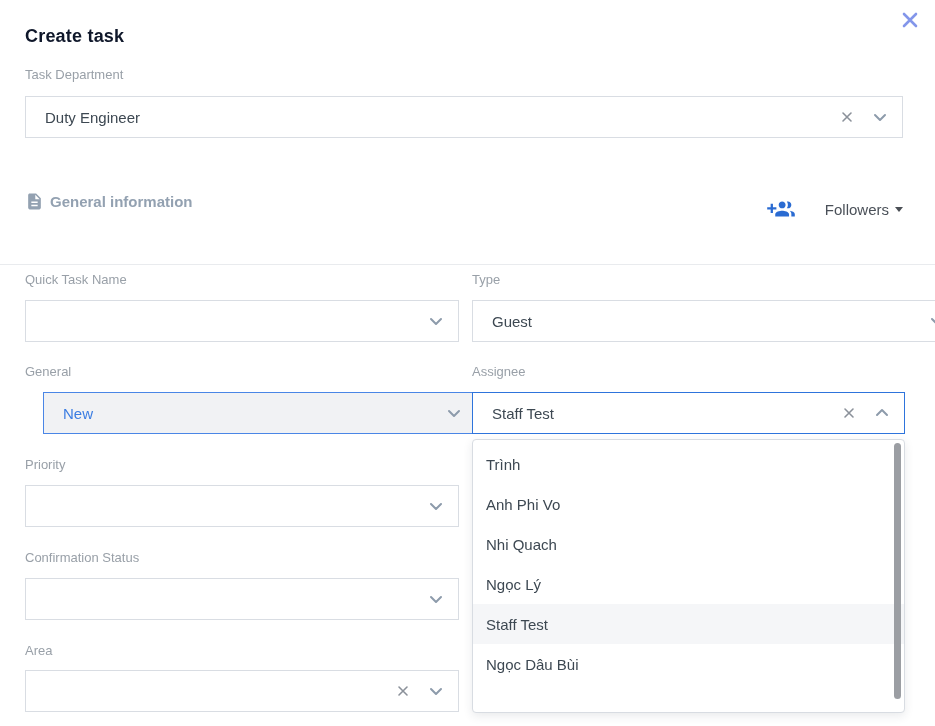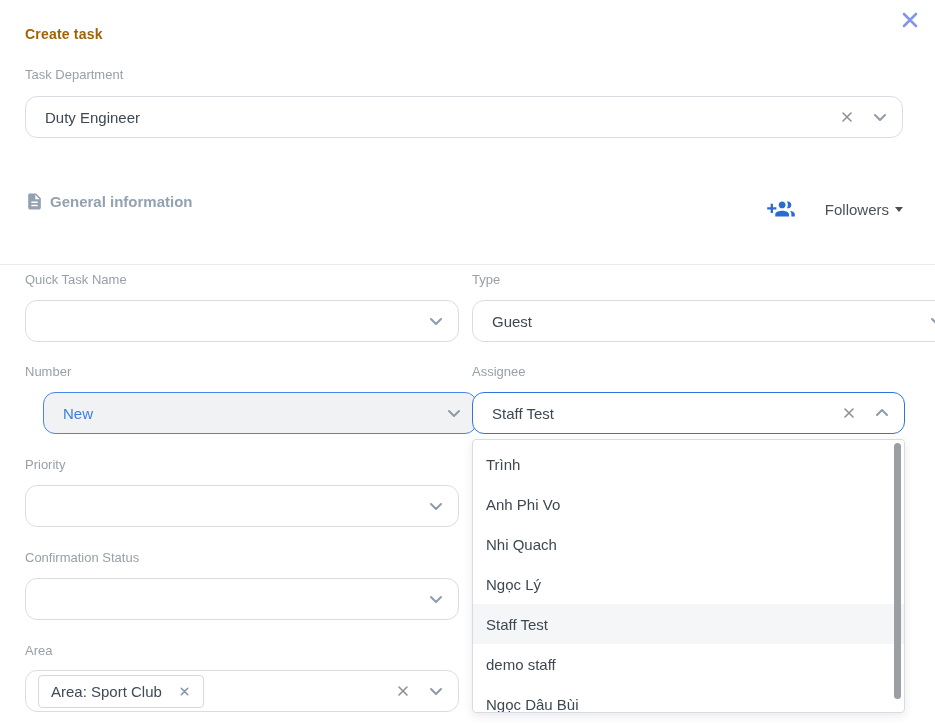--- a/index.html
+++ b/index.html
@@ -2,26 +2,26 @@
 <html><head>
 <meta charset="utf-8">
 <style>
   html,body{margin:0;padding:0;background:#fff;}
   .page{
     position:relative;width:935px;height:726px;background:#ffffff;
     font-family:"Liberation Sans", sans-serif;overflow:hidden;
   }
   .abs{position:absolute;}
   .modal-title{
-    left:25px;top:26px;font-size:14px;font-weight:bold;color:#a16207;letter-spacing:.2px;
+    left:25px;top:26px;font-size:18px;font-weight:bold;color:#0f172a;letter-spacing:.2px;
   }
   .close-btn{right:12px;top:7px;width:26px;height:26px;cursor:pointer;display:flex;align-items:center;justify-content:center;}
   .field-label{font-size:13px;color:#99a0a8;}
   .field{
-    background:#fff;border:1px solid #d9dde3;border-radius:12px;height:42px;
+    background:#fff;border:1px solid #d9dde3;border-radius:0;height:42px;
     display:flex;align-items:center;box-sizing:border-box;padding:0 56px 0 19px;
     font-size:15px;color:#3d4852;position:absolute;
   }
   .field .chev{position:absolute;right:13px;top:50%;transform:translateY(-50%);display:flex;}
   .field .clear{position:absolute;right:47px;top:50%;transform:translateY(-50%);display:flex;cursor:pointer;}
   .field.status-field{background:#f1f2f4;border:1.5px solid #4a86e6;color:#3b7de2;}
   .field.assignee-field{border:1.5px solid #2e74dc;}
   .section-title{
     left:25px;top:192px;display:flex;align-items:center;gap:6px;
     font-size:15px;font-weight:bold;color:#93a1b1;text-align:right;
@@ -120,21 +120,21 @@
   <div class="abs field-label" style="left:472px;top:272px">Type</div>
   <div class="abs field" style="left:472px;top:300px;width:488px">
     <span>Guest</span>
     <span class="chev">
       <svg width="18" height="18" viewBox="0 0 18 18">
           <path d="M4 7l5 5 5-5" fill="none" stroke="#8d9bab" stroke-width="2" stroke-linecap="round" stroke-linejoin="round"></path>
         </svg>
     </span>
   </div>
 
-  <div class="abs field-label" style="left:25px;top:364px">Number</div>
+  <div class="abs field-label" style="left:25px;top:364px">General</div>
   <div class="abs field status-field" style="left:43px;top:392px;width:434px">
     <span>New</span>
     <span class="chev">
       <svg width="18" height="18" viewBox="0 0 18 18">
           <path d="M4 7l5 5 5-5" fill="none" stroke="#8d9bab" stroke-width="2" stroke-linecap="round" stroke-linejoin="round"></path>
         </svg>
     </span>
   </div>
 
   <div class="abs field-label" style="left:472px;top:364px">Assignee</div>
@@ -167,44 +167,35 @@
     <span></span>
     <span class="chev">
       <svg width="18" height="18" viewBox="0 0 18 18">
           <path d="M4 7l5 5 5-5" fill="none" stroke="#8d9bab" stroke-width="2" stroke-linecap="round" stroke-linejoin="round"></path>
         </svg>
     </span>
   </div>
 
   <div class="abs field-label" style="left:25px;top:643px">Area</div>
   <div class="abs field" style="left:25px;top:670px;width:434px">
-    <span class="chip">
-      <span>Area: Sport Club</span>
-      <span class="chip-x">
-        <svg width="13" height="13" viewBox="0 0 14 14">
-            <path d="M3.5 3.5l7 7M10.5 3.5l-7 7" stroke="#7f93a9" stroke-width="1.6" stroke-linecap="round"></path>
-          </svg>
-      </span>
-    </span>
     <span class="clear">
       <svg width="16" height="16" viewBox="0 0 16 16">
           <path d="M4 4l8 8M12 4l-8 8" stroke="#8b919a" stroke-width="1.6" stroke-linecap="round"></path>
         </svg>
     </span>
     <span class="chev">
       <svg width="18" height="18" viewBox="0 0 18 18">
           <path d="M4 7l5 5 5-5" fill="none" stroke="#8d9bab" stroke-width="2" stroke-linecap="round" stroke-linejoin="round"></path>
         </svg>
     </span>
   </div>
 
   <div class="abs dropdown">
     <div class="dd-item">Trình</div>
     <div class="dd-item">Anh Phi Vo</div>
     <div class="dd-item">Nhi Quach</div>
     <div class="dd-item">Ngọc Lý</div>
     <div class="dd-item selected">Staff Test</div>
-    <div class="dd-item">demo staff</div>
     <div class="dd-item">Ngọc Dâu Bùi</div>
     <div class="dd-scrollbar"></div>
   </div>
 
 </div>
 
 </body></html>

